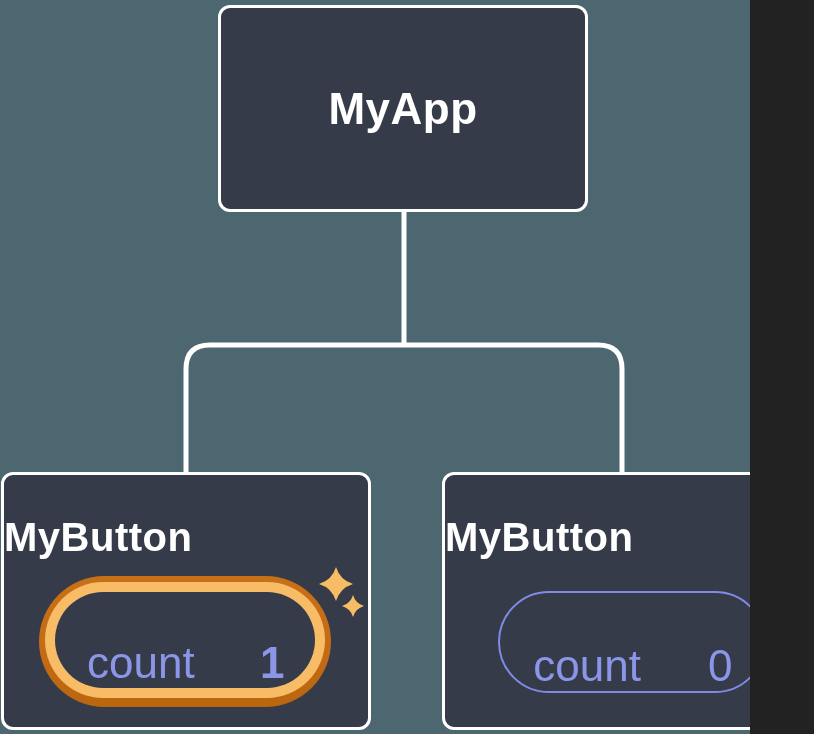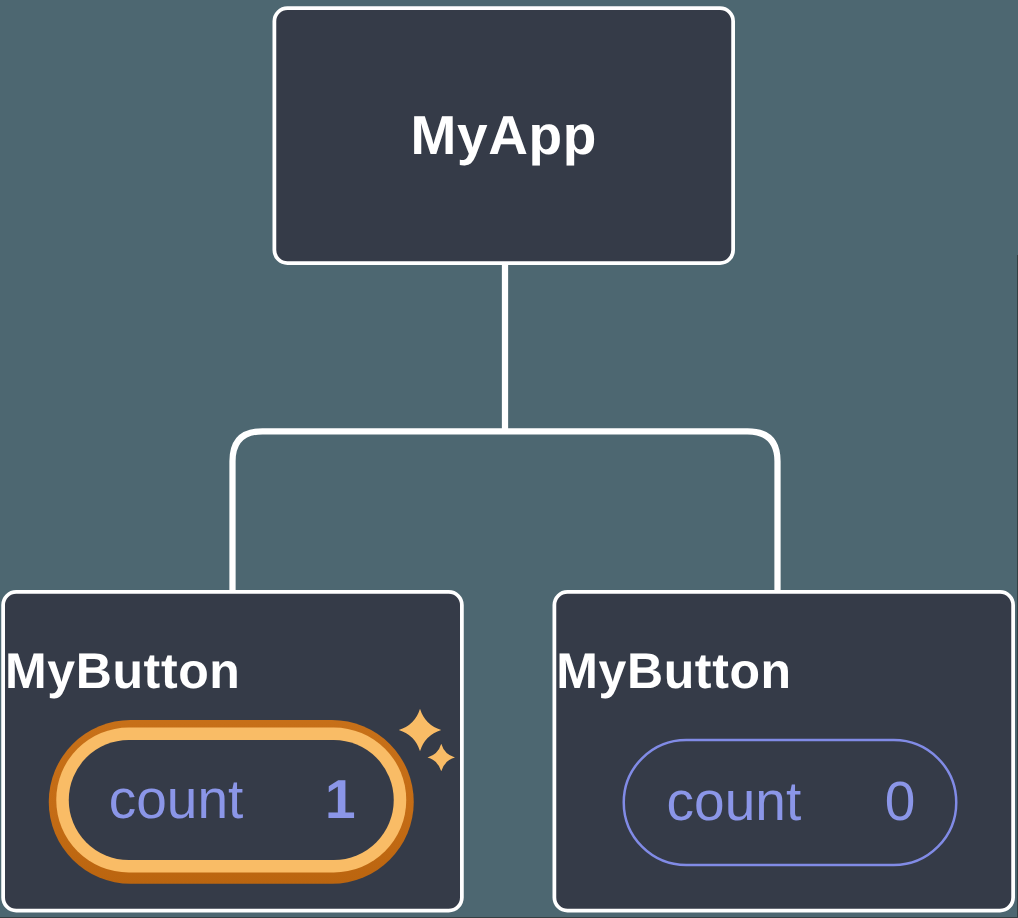--- a/index.html
+++ b/index.html
@@ -1,18 +1,18 @@
 <!DOCTYPE html>
 <html style="--background: #4D6771; --node_fill: #353B48; --node_border: #FFFFFF; --connector: #FFFFFF; --label_text: #FFFFFF; --state_text: #8B96E8; --state_pill_border: #818BE6; --highlight_ring_outer: #C46C15; --highlight_ring_inner: #F9BC66;"><head>
 <meta charset="utf-8">
 <style>
   html, body { margin: 0; padding: 0; background: #222; }
   .stage {
     position: relative;
-    width: 814px;
+    width: 750px;
     height: 734px;
     overflow: hidden;
     background: var(--background, #4D6771);
     font-family: "Liberation Sans", sans-serif;
     -webkit-font-smoothing: antialiased;
   }
 
   
   .connector {
     position: absolute;
@@ -53,21 +53,21 @@
   .child-label {
     position: absolute;
     left: 0; right: 0; top: 40px;
     color: var(--label_text, #FFFFFF);
     font-size: 40px;
     font-weight: 700;
     letter-spacing: 0.5px;
   }
 
   
-  .pill-row { display: flex; align-items: center; width: 100%; height: 100%; }
+  .pill-row { display: flex; align-items: flex-end; width: 100%; height: 100%; }
   .pill-cell {
     display: flex; align-items: center; justify-content: center;
   }
   .pill-cell-key   { flex: 0 0 66%; }
   .pill-cell-value { flex: 1 1 auto; }
   .state-text {
     color: var(--state_text, #8B96E8);
     font-size: 44px;
     font-weight: 400;
   }

